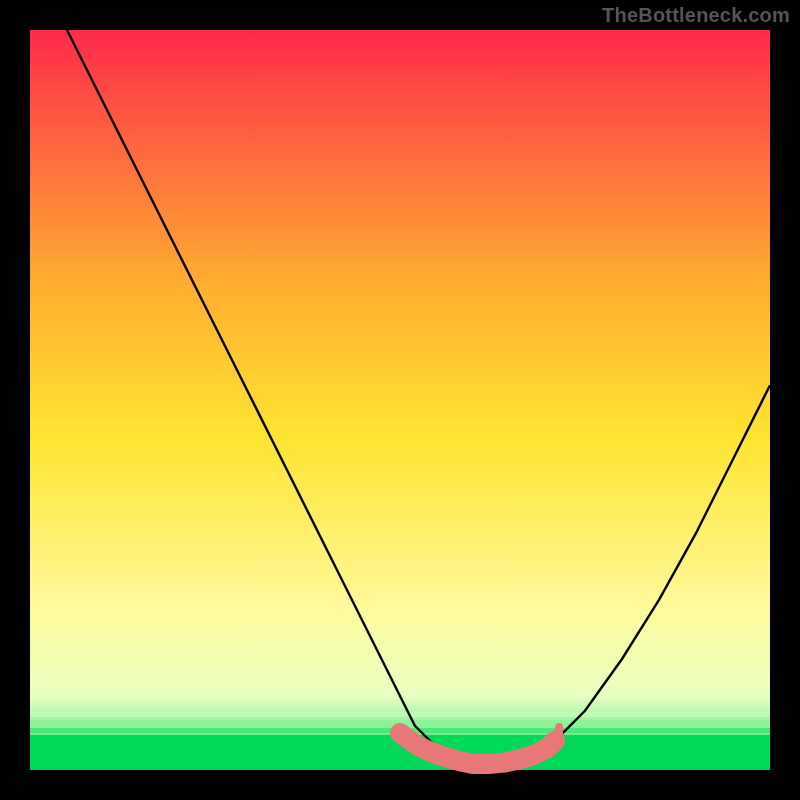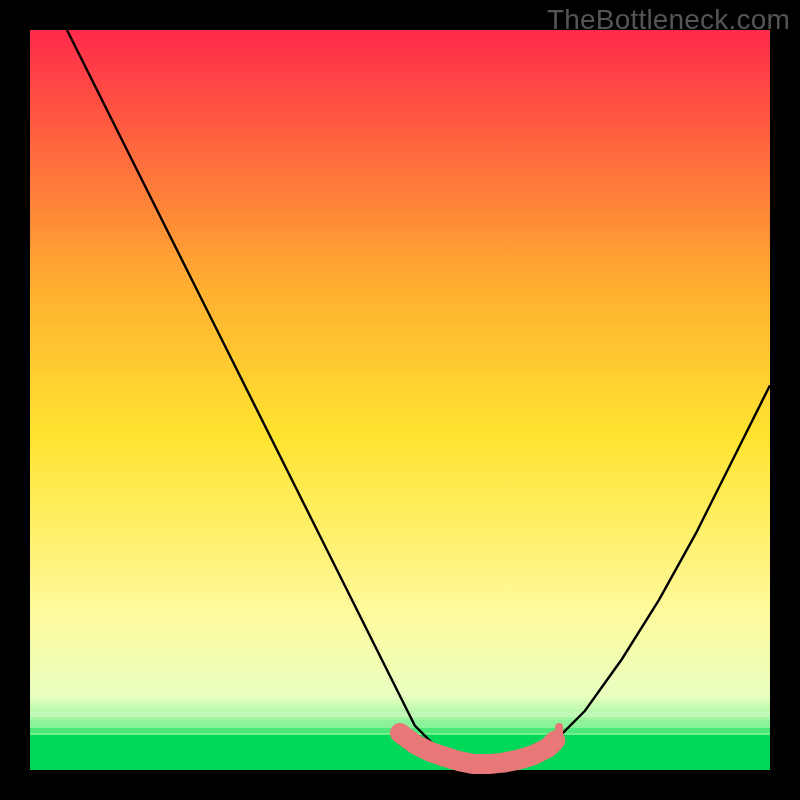--- a/index.html
+++ b/index.html
@@ -15,22 +15,22 @@
     position: relative;
     width: 800px;
     height: 800px;
     background: #000;
   }
   .watermark {
     position: absolute;
     top: 4px;
     right: 10px;
     color: #555;
-    font-size: 28px;
-    font-weight: 400;
+    font-size: 20px;
+    font-weight: 700;
     letter-spacing: 0.2px;
     z-index: 5;
   }
   svg.plot {
     position: absolute;
     top: 0; left: 0;
     width: 800px; height: 800px;
   }
 </style>
 </head>

